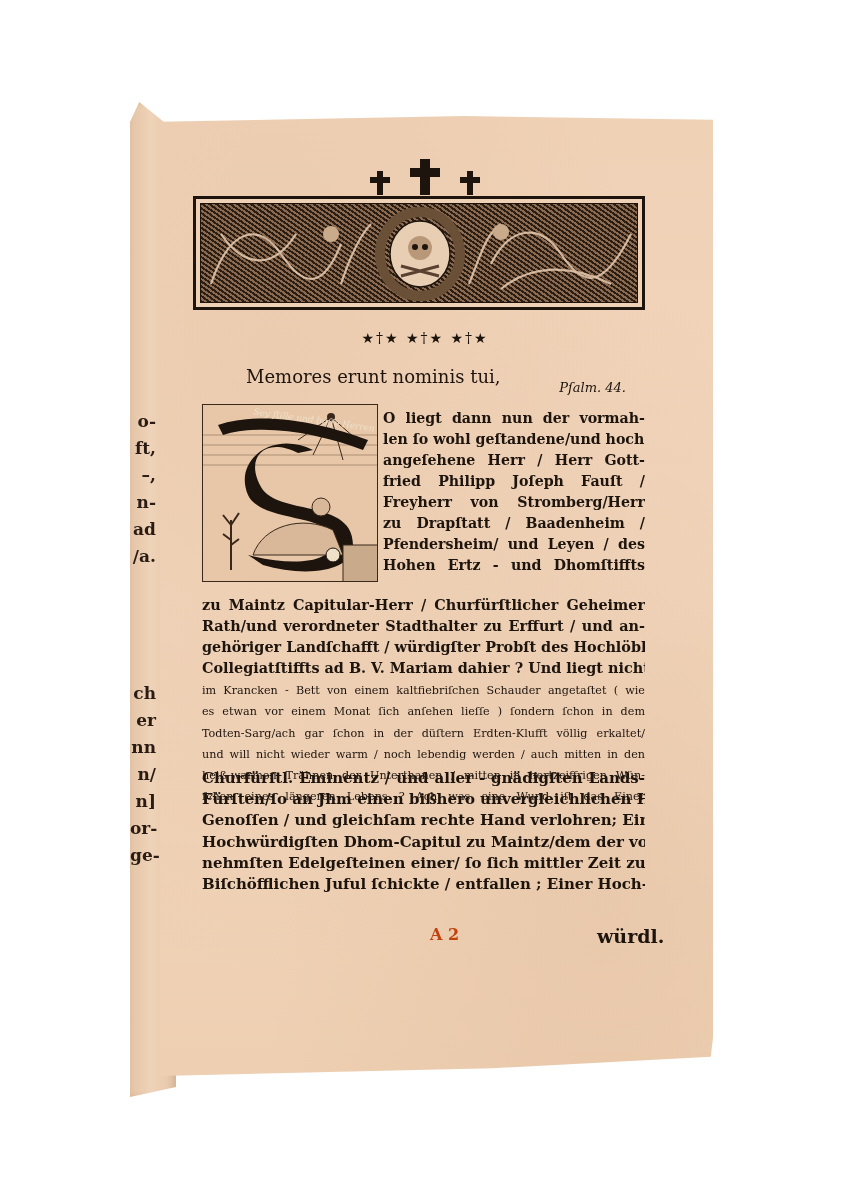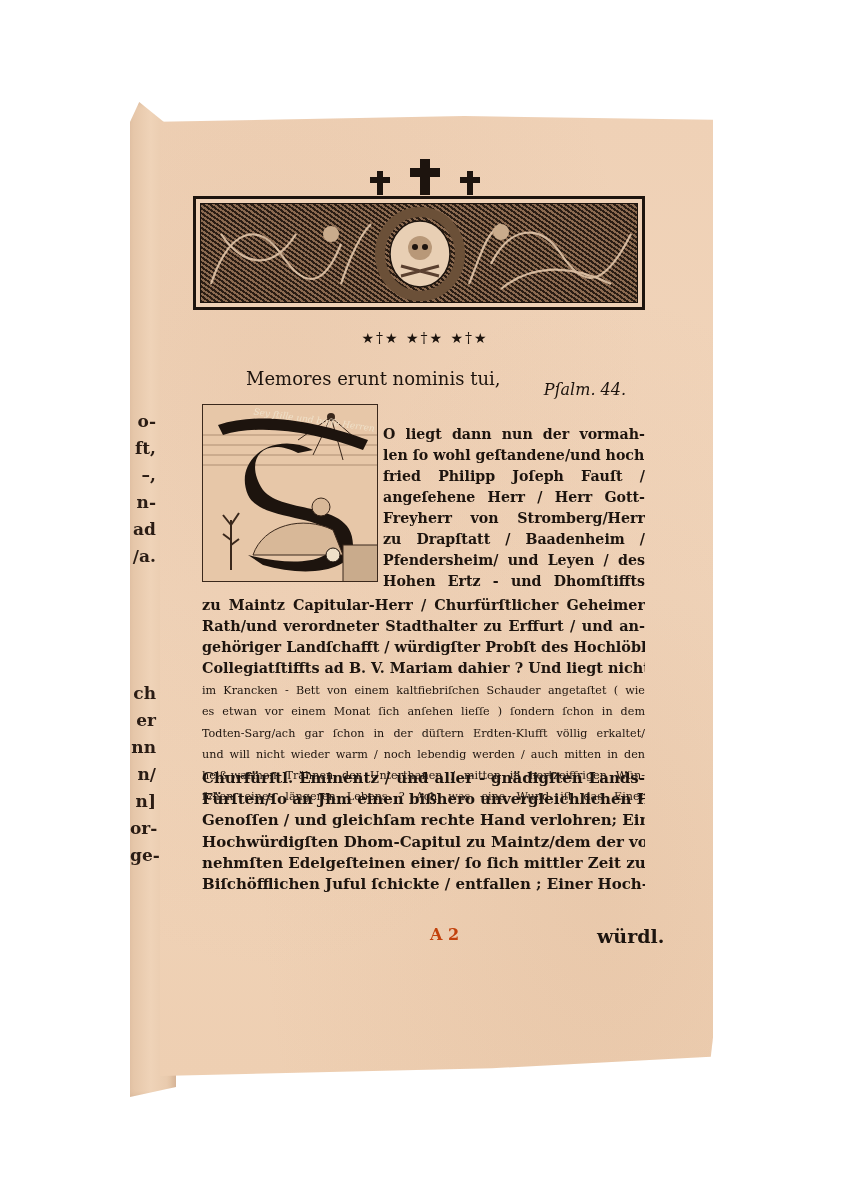--- a/index.html
+++ b/index.html
@@ -59,39 +59,39 @@
 
   .star-row {
     position:absolute; left:340px; top:330px; width:170px; text-align:center;
     font-size:14px; color:#1d140e; letter-spacing:2px;
   }
   .motto {
     position:absolute; left:246px; top:358px; width:380px;
     font-family:"DejaVu Serif", serif; font-size:18px; color:#1d140e;
     display:flex; justify-content:space-between; align-items:center;
   }
-  .motto .ref { font-style:italic; font-size:16px;margin-top:22px; }
+  .motto .ref { font-style:italic; font-size:13px;margin-top:22px; }
 
   .initial {
     position:absolute; left:202px; top:404px; width:176px; height:178px;
     background:#e7c7a8; border:1px solid #3a281c; box-sizing:border-box;
     overflow:hidden;
   }
   .initial .banner-text {
     position:absolute; left:50px; top:10px; font-size:9px; font-style:italic; color:#efe0c8;
     transform:rotate(8deg); white-space:nowrap;
   }
 
   .body-text {
     position:absolute; font-family:"DejaVu Serif", serif; color:#1d140e;
     font-weight:bold; white-space:nowrap;
   }
   .line { display:block; text-align:justify; text-align-last:justify; overflow:hidden; }
 
-  .col-narrow { left:383px; top:408px; width:262px; font-size:14.2px; line-height:21px;margin-top:16px; }
+  .col-narrow { left:383px; top:408px; width:262px; font-size:14.2px; line-height:21px; }
   .col-full-a { left:202px; top:594px; width:443px; font-size:14.4px; line-height:21px; }
   .col-small { left:202px; top:680px; width:443px; font-size:11.2px; line-height:21.3px; font-weight:normal; }
   .col-full-b { left:202px; top:768px; width:443px; font-size:15px; line-height:21.2px; }
   .footer-sig { position:absolute; left:430px; top:925px; font-size:16px; font-weight:bold; color:#c2410c; font-family:"DejaVu Serif", serif; }
   .footer-catch { position:absolute; left:597px; top:925px; font-size:19px; font-weight:bold; color:#1d140e; font-family:"DejaVu Serif", serif; }
 </style>
 </head>
 <body>
 
 <div class="back-leaf">
@@ -179,22 +179,22 @@
         <path d="M28 120 l-8 -10 M28 120 l8 -12 M28 135 l-8 -6 M28 140 l8 -6"></path>
     </g>
     <rect x="140" y="140" width="36" height="38" fill="#c9ab8c" stroke="#3a281c"></rect>
   </svg>
   <span class="banner-text">Sey ſtille und boſſe Herren</span>
 </div>
 
 <div class="body-text col-narrow">
   <span class="line">O liegt dann nun der vormah-</span>
   <span class="line">len ſo wohl geſtandene/und hoch-</span>
+  <span class="line">angeſehene Herr / Herr Gott-</span>
   <span class="line">fried Philipp Joſeph Fauſt /</span>
-  <span class="line">angeſehene Herr / Herr Gott-</span>
   <span class="line">Freyherr von Stromberg/Herr</span>
   <span class="line">zu Drapſtatt / Baadenheim /</span>
   <span class="line">Pfendersheim/ und Leyen / des</span>
   <span class="line">Hohen Ertz - und Dhomſtiffts</span>
 </div>
 
 <div class="body-text col-full-a">
   <span class="line">zu Maintz Capitular-Herr / Churfürſtlicher Geheimer</span>
   <span class="line">Rath/und verordneter Stadthalter zu Erffurt / und an-</span>
   <span class="line">gehöriger Landſchafft / würdigſter Probſt des Hochlöbl.</span>

